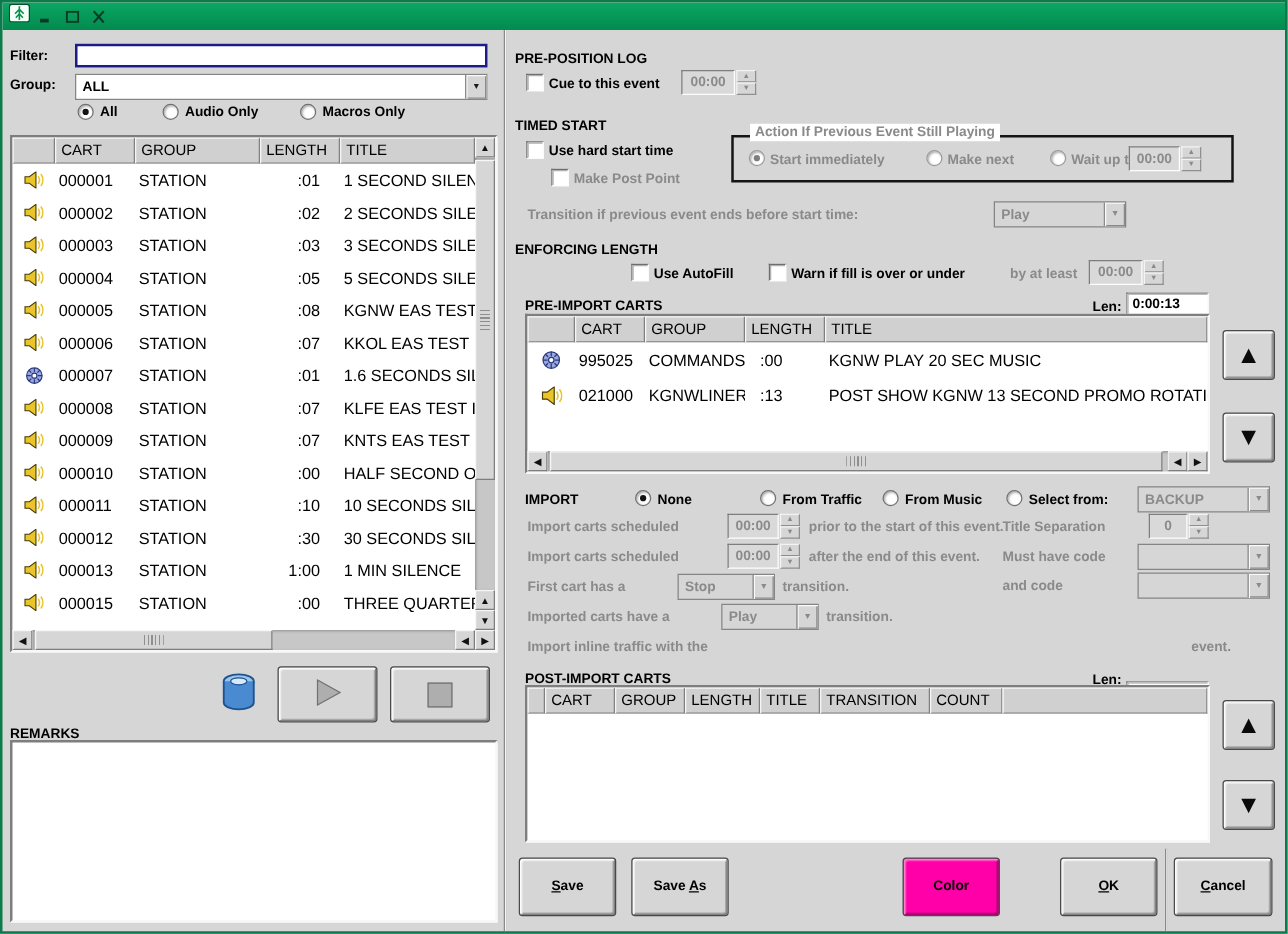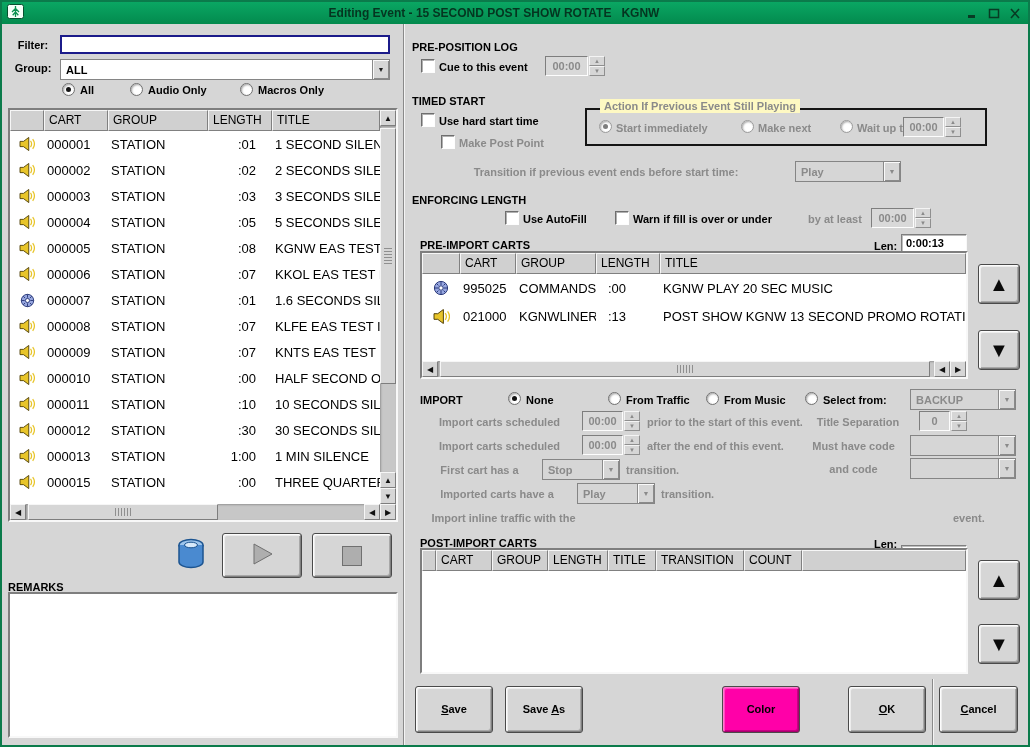--- a/index.html
+++ b/index.html
@@ -3,40 +3,40 @@
 <meta charset="utf-8">
 <style>
 *{box-sizing:border-box;margin:0;padding:0}
 body{font-family:"Liberation Sans",sans-serif;background:#6b6b6b}
 .window{position:relative;width:1030px;height:747px;background:#d6d6d6;border:2px solid #0b7b4b;overflow:hidden}
 .titlebar{position:absolute;left:0;top:0;width:1026px;height:22px;background:linear-gradient(180deg,#0aa763,#038a4e);display:flex;align-items:center;gap:4px;padding:0 5px;z-index:5}
 .tb-title{flex:1;text-align:center;font-weight:bold;font-size:12px;color:#053520;white-space:pre;overflow:hidden}
 .winbtn{width:17px;height:15px;display:flex;align-items:center;justify-content:center;flex:none}
 .lbl{position:absolute;font-size:11px;font-weight:bold;color:#000;white-space:pre;line-height:14px}
 .dis{color:#8a8a8a}
-.rt{text-align:center}
+.rt{text-align:left}
 .cb{position:absolute;width:14px;height:14px;background:#fff;border:1px solid #6e6e6e;border-bottom-color:#fdfdfd;border-right-color:#fdfdfd;box-shadow:inset 1px 1px 0 #b0b0b0}
 .rad{position:absolute;width:13px;height:13px;border-radius:50%;background:#fff;border:1px solid #707070;box-shadow:inset 1px 1px 2px #a8a8a8}
 .rad.sel::after{content:"";position:absolute;left:3px;top:3px;width:5px;height:5px;border-radius:50%;background:#141414}
 .rad.disr{border-color:#9a9a9a}
 .rad.disr.sel::after{background:#7e7e7e}
 .spin{position:absolute;height:20px;display:flex}
 .spin .sf{flex:1;background:#d9d9d9;border:1px solid #7e7e7e;border-bottom-color:#fdfdfd;border-right-color:#fdfdfd;font-size:11px;font-weight:bold;color:#8a8a8a;display:flex;align-items:center;justify-content:center;white-space:pre}
 .spin .sar{width:16px;display:flex;flex-direction:column;margin-left:1px}
 .spin .sa{flex:1;background:#d6d6d6;border:1px solid #8f8f8f;border-top-color:#f4f4f4;border-left-color:#f4f4f4;display:flex;align-items:center;justify-content:center;font-size:6px;line-height:1;color:#8a8a8a}
 .combo{position:absolute;height:21px;display:flex;border:1px solid #858585;background:#fff}
 .combo .cv{flex:1;font-size:11px;font-weight:bold;color:#000;display:flex;align-items:center;padding:0 5px;overflow:hidden;white-space:pre}
 .combo .ca{width:17px;flex:none;background:#d6d6d6;border-left:1px solid #8a8a8a;box-shadow:inset 1px 1px 0 #fafafa,inset -1px -1px 0 #8a8a8a;display:flex;align-items:center;justify-content:center;font-size:7px;color:#1a1a1a}
 .combo.dis{background:#d6d6d6}
 .combo.dis .cv{color:#8a8a8a}
 .combo.dis .ca{color:#8a8a8a}
 .field{position:absolute;background:#fff;border:1px solid #7e7e7e;border-bottom-color:#f8f8f8;border-right-color:#f8f8f8;box-shadow:inset 1px 1px 0 #bdbdbd;font-size:11px;font-weight:bold;color:#000;display:flex;align-items:center;padding:0 4px;white-space:pre}
 .filterin{position:absolute;border:2px solid #1b1b8a;background:#fff;font:bold 11px "Liberation Sans",sans-serif;padding:0 3px;outline:none}
 .gframe{position:absolute;border:2px solid #141414}
-.gtitle{background:#fef9c3;padding:0 4px;z-index:2}
+.gtitle{background:#ffffff;padding:0 4px;z-index:2}
 .tbl{position:absolute;display:flex;flex-direction:column;background:#fff;border:2px solid #7e7e7e;border-bottom-color:#f8f8f8;border-right-color:#f8f8f8}
 .tmain{display:flex;flex:1;min-height:0}
 .tcols{flex:1;display:flex;flex-direction:column;min-width:0;overflow:hidden}
 .hdr{display:flex;flex:none;height:21px}
 .hc{flex:none;background:#d0d0d0;border:1px solid;border-color:#f6f6f6 #808080 #808080 #f6f6f6;font-size:12px;color:#000;padding:2px 4px;white-space:nowrap;overflow:hidden}
 .hc.fill{flex:1}
 .tbody{flex:1;overflow:hidden;background:#fff}
 .trow{display:flex;align-items:center;height:26px;font-size:13px;color:#000}
 .trow2{height:28px}
 .c{flex:none;padding:0 3px;white-space:nowrap;overflow:hidden}
@@ -60,21 +60,20 @@
 </head>
 <body>
 
 <div class="window">
 
   <div class="titlebar">
     <span><svg width="17" height="15" viewBox="0 0 17 15">
           <rect x="0.5" y="0.5" width="16" height="14" rx="2" fill="#f4fff8" stroke="#05502e"></rect>
           <path d="M8.5 2v11M8.5 4.5L5 8M8.5 4.5L12 8M8.5 8l-2.8 3.2M8.5 8l2.8 3.2" stroke="#0a9150" stroke-width="1.3" fill="none"></path>
         </svg></span>
-    <span class="tb-title">Editing Event - 15 SECOND POST SHOW ROTATE   KGNW</span>
     <span class="winbtn">
         <svg width="12" height="11">
           <rect x="1" y="7" width="7" height="3" fill="#083b24"></rect>
         </svg>
       </span>
     <span class="winbtn">
         <svg width="12" height="11">
           <rect x="1.5" y="1.5" width="9" height="8" fill="none" stroke="#083b24" stroke-width="1.5"></rect>
         </svg>
       </span>

